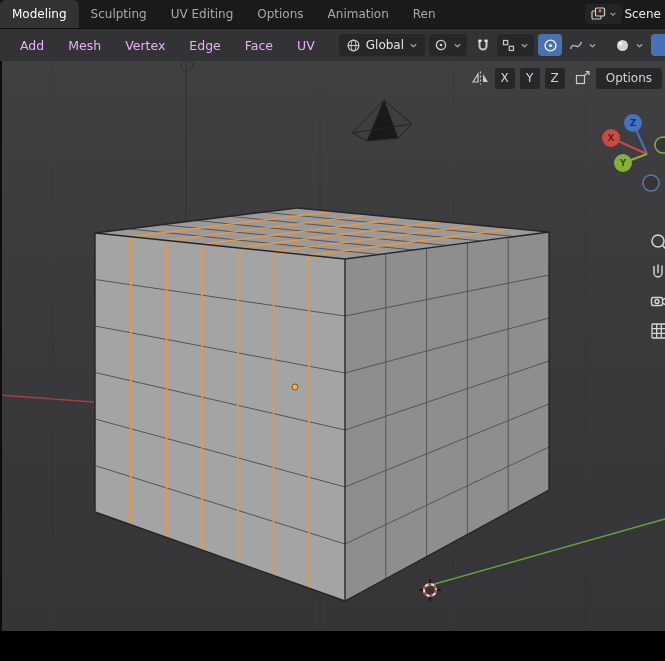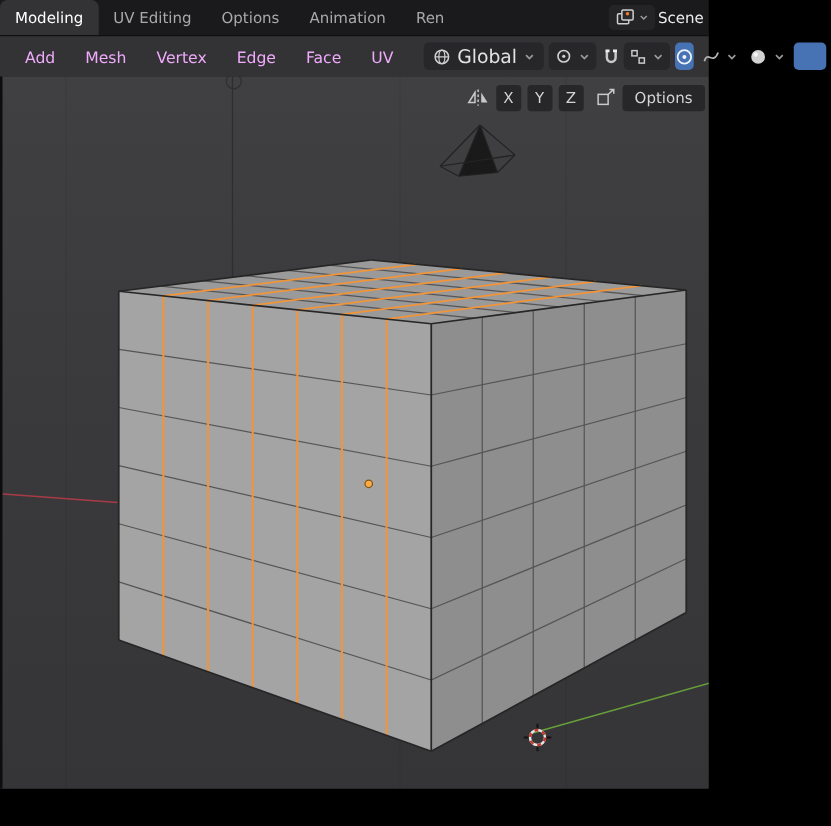--- a/index.html
+++ b/index.html
@@ -1,32 +1,32 @@
 <!DOCTYPE html>
 <html><head>
 <meta charset="utf-8">
 <style>
   html,body{margin:0;padding:0;background:#000;}
   body{width:665px;height:661px;overflow:hidden;font-family:"DejaVu Sans","Liberation Sans",sans-serif;
        -webkit-font-smoothing:antialiased;}
-  .app{width:567px;height:661px;display:flex;flex-direction:column;background:#000;}
+  .app{width:665px;height:661px;display:flex;flex-direction:column;background:#000;}
 
   
   .topbar{height:28px;background:#1a1a1c;display:flex;align-items:stretch;flex:0 0 28px;}
   .tab{display:flex;align-items:center;padding:0 12px;font-size:12px;color:#a9a9a9;cursor:default;white-space:nowrap;}
   .tab.active{background:#333336;color:#ffffff;border-radius:6px 6px 0 0;}
   .topbar-right{margin-left:auto;display:flex;align-items:center;gap:2px;padding-right:4px;}
   .mini-btn{height:20px;display:flex;align-items:center;gap:3px;background:#242427;border-radius:4px;padding:0 5px;}
   .scene-label{font-size:12px;color:#ececec;white-space:nowrap;}
 
   
   .menubar{height:32px;background:#333336;display:flex;align-items:center;padding-left:8px;flex:0 0 32px;border-top:1px solid #101010;}
   .menu-item{padding:0 12px;font-size:12.5px;color:#f0abfc;white-space:nowrap;}
   .hbtn{height:22px;display:flex;align-items:center;gap:5px;background:#27272a;border-radius:4px;padding:0 7px;}
-  .hbtn .lbl{font-size:15px;color:#e2e2e2;}
+  .hbtn .lbl{font-size:12px;color:#e2e2e2;}
   .icon-toggle{height:22px;width:24px;display:flex;align-items:center;justify-content:center;border-radius:4px;}
   .icon-toggle.active{background:#4772b3;}
   .menubar-right{margin-left:auto;display:flex;align-items:center;gap:3px;}
   .xray-partial{height:22px;width:26px;background:#4772b3;border-radius:4px;margin-right:-12px;}
 
   
   .viewport{position:relative;flex:1 1 auto;overflow:hidden;
             background:linear-gradient(#404042 0%,#3a3a3c 45%,#353538 100%);}
   .left-edge{position:absolute;left:0;top:0;width:2px;height:100%;background:#0d0d0d;}
   .scene-svg{position:absolute;left:0;top:0;}
@@ -39,20 +39,21 @@
   
   .statusbar{height:30px;background:#000;flex:0 0 30px;}
 </style>
 </head>
 <body>
 
 <div class="app">
 
   <div class="topbar">
     <div class="tab active">Modeling</div>
+    <div class="tab">Sculpting</div>
     <div class="tab">UV Editing</div>
     <div class="tab">Options</div>
     <div class="tab">Animation</div>
     <div class="tab">Ren</div>
     <div class="topbar-right">
       <div class="mini-btn">
         <svg width="16" height="16" viewBox="0 0 16 16">
           <rect x="2" y="5" width="9" height="8" rx="1" fill="none" stroke="#cfcfcf" stroke-width="1.2"></rect>
           <rect x="5.5" y="2" width="9" height="8" rx="1" fill="#2a2a2d" stroke="#cfcfcf" stroke-width="1.2"></rect>
           <circle cx="10" cy="5" r="1.4" fill="#f5792a"></circle>

